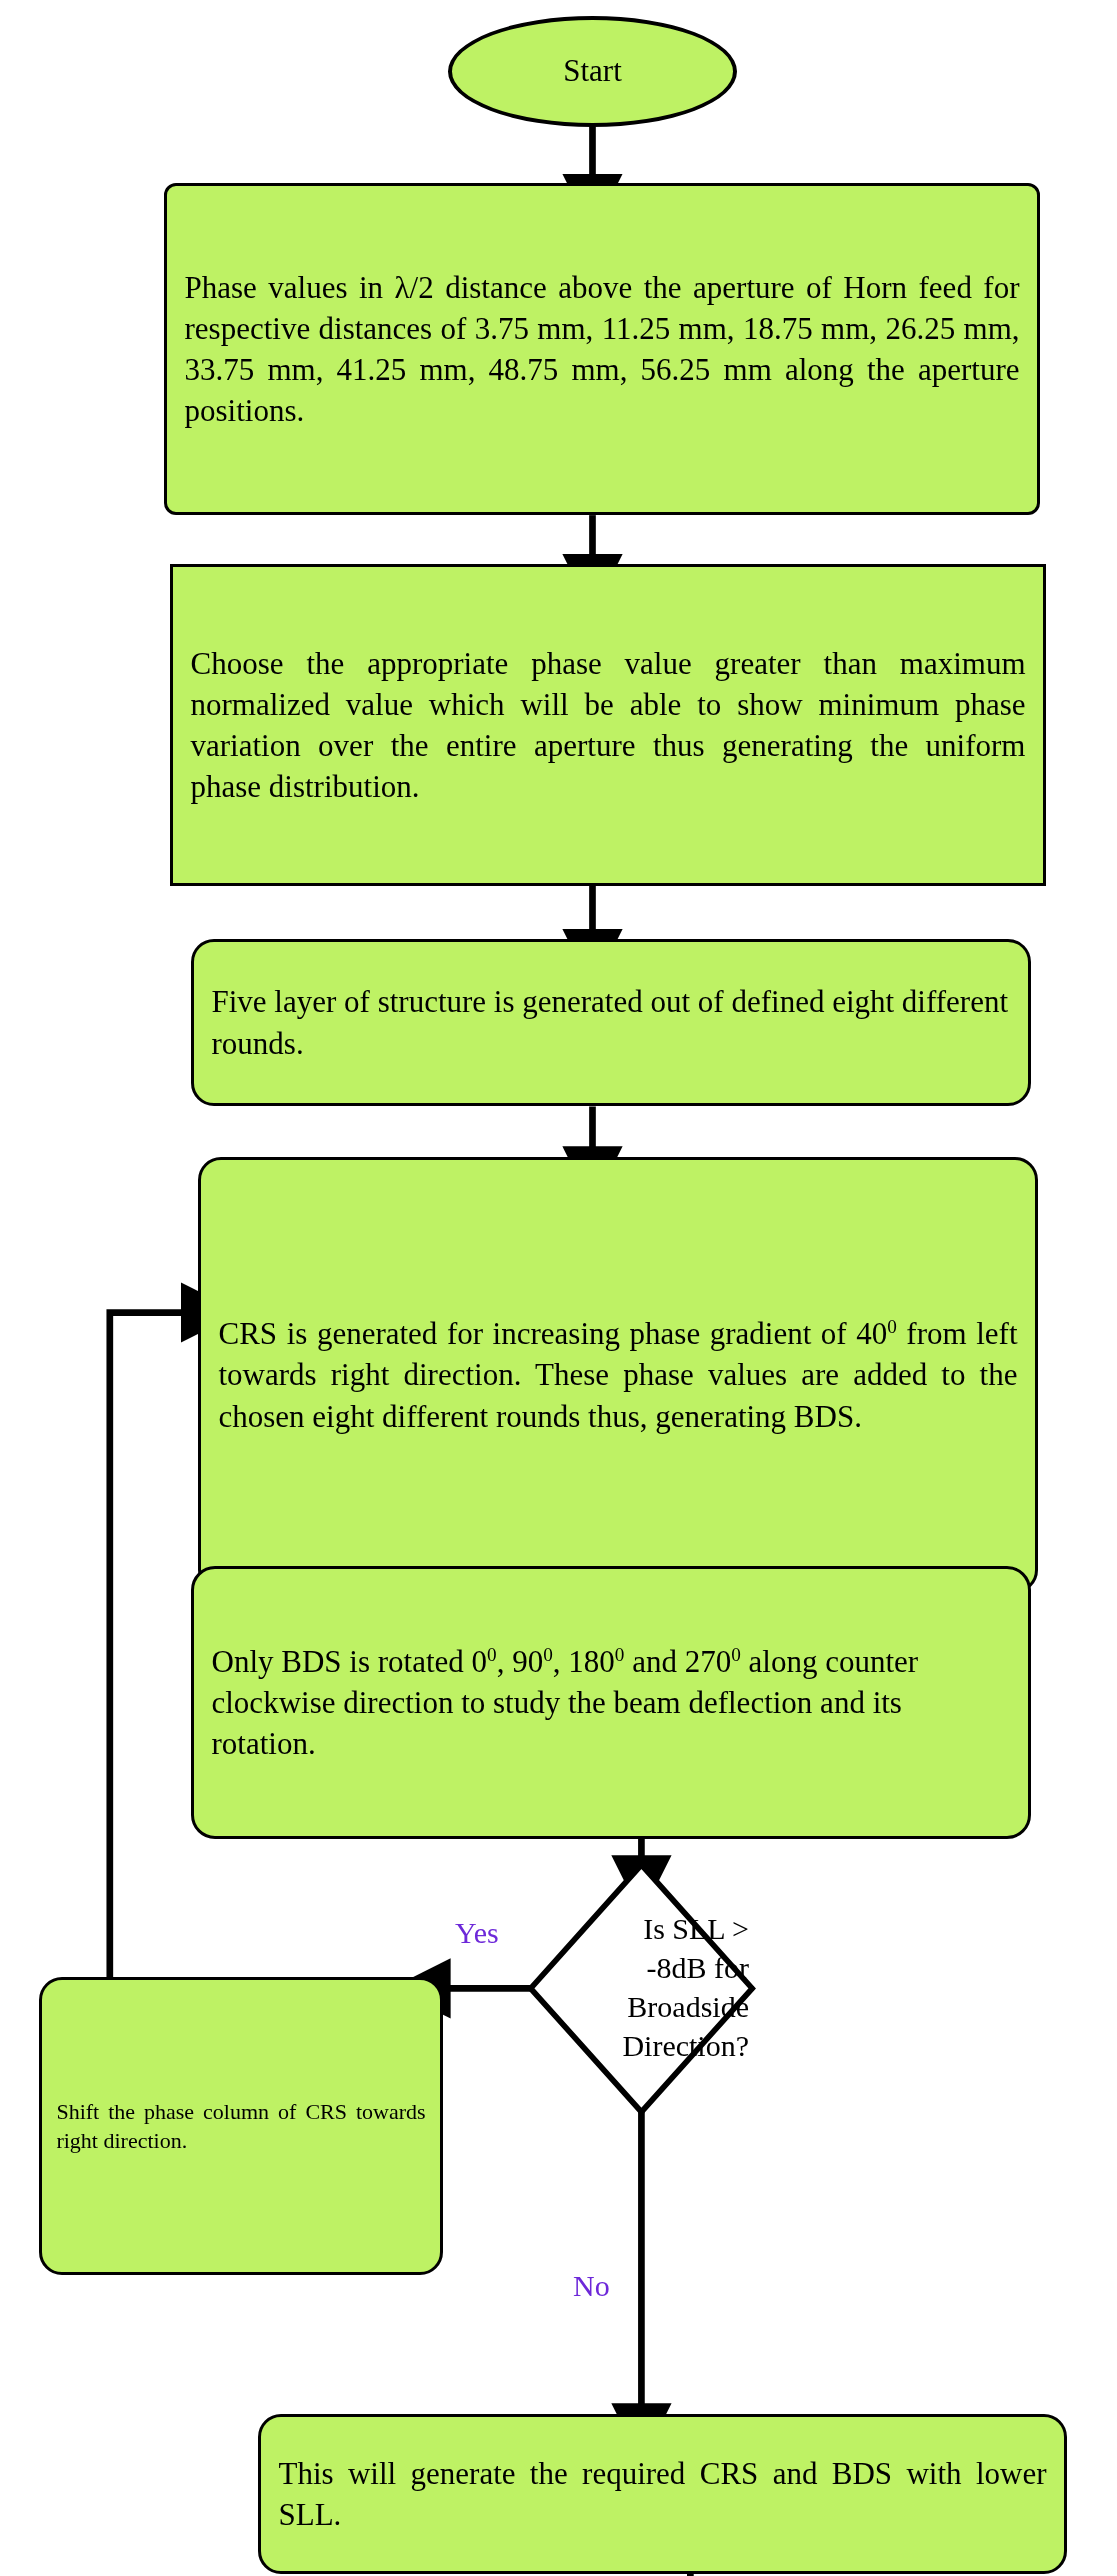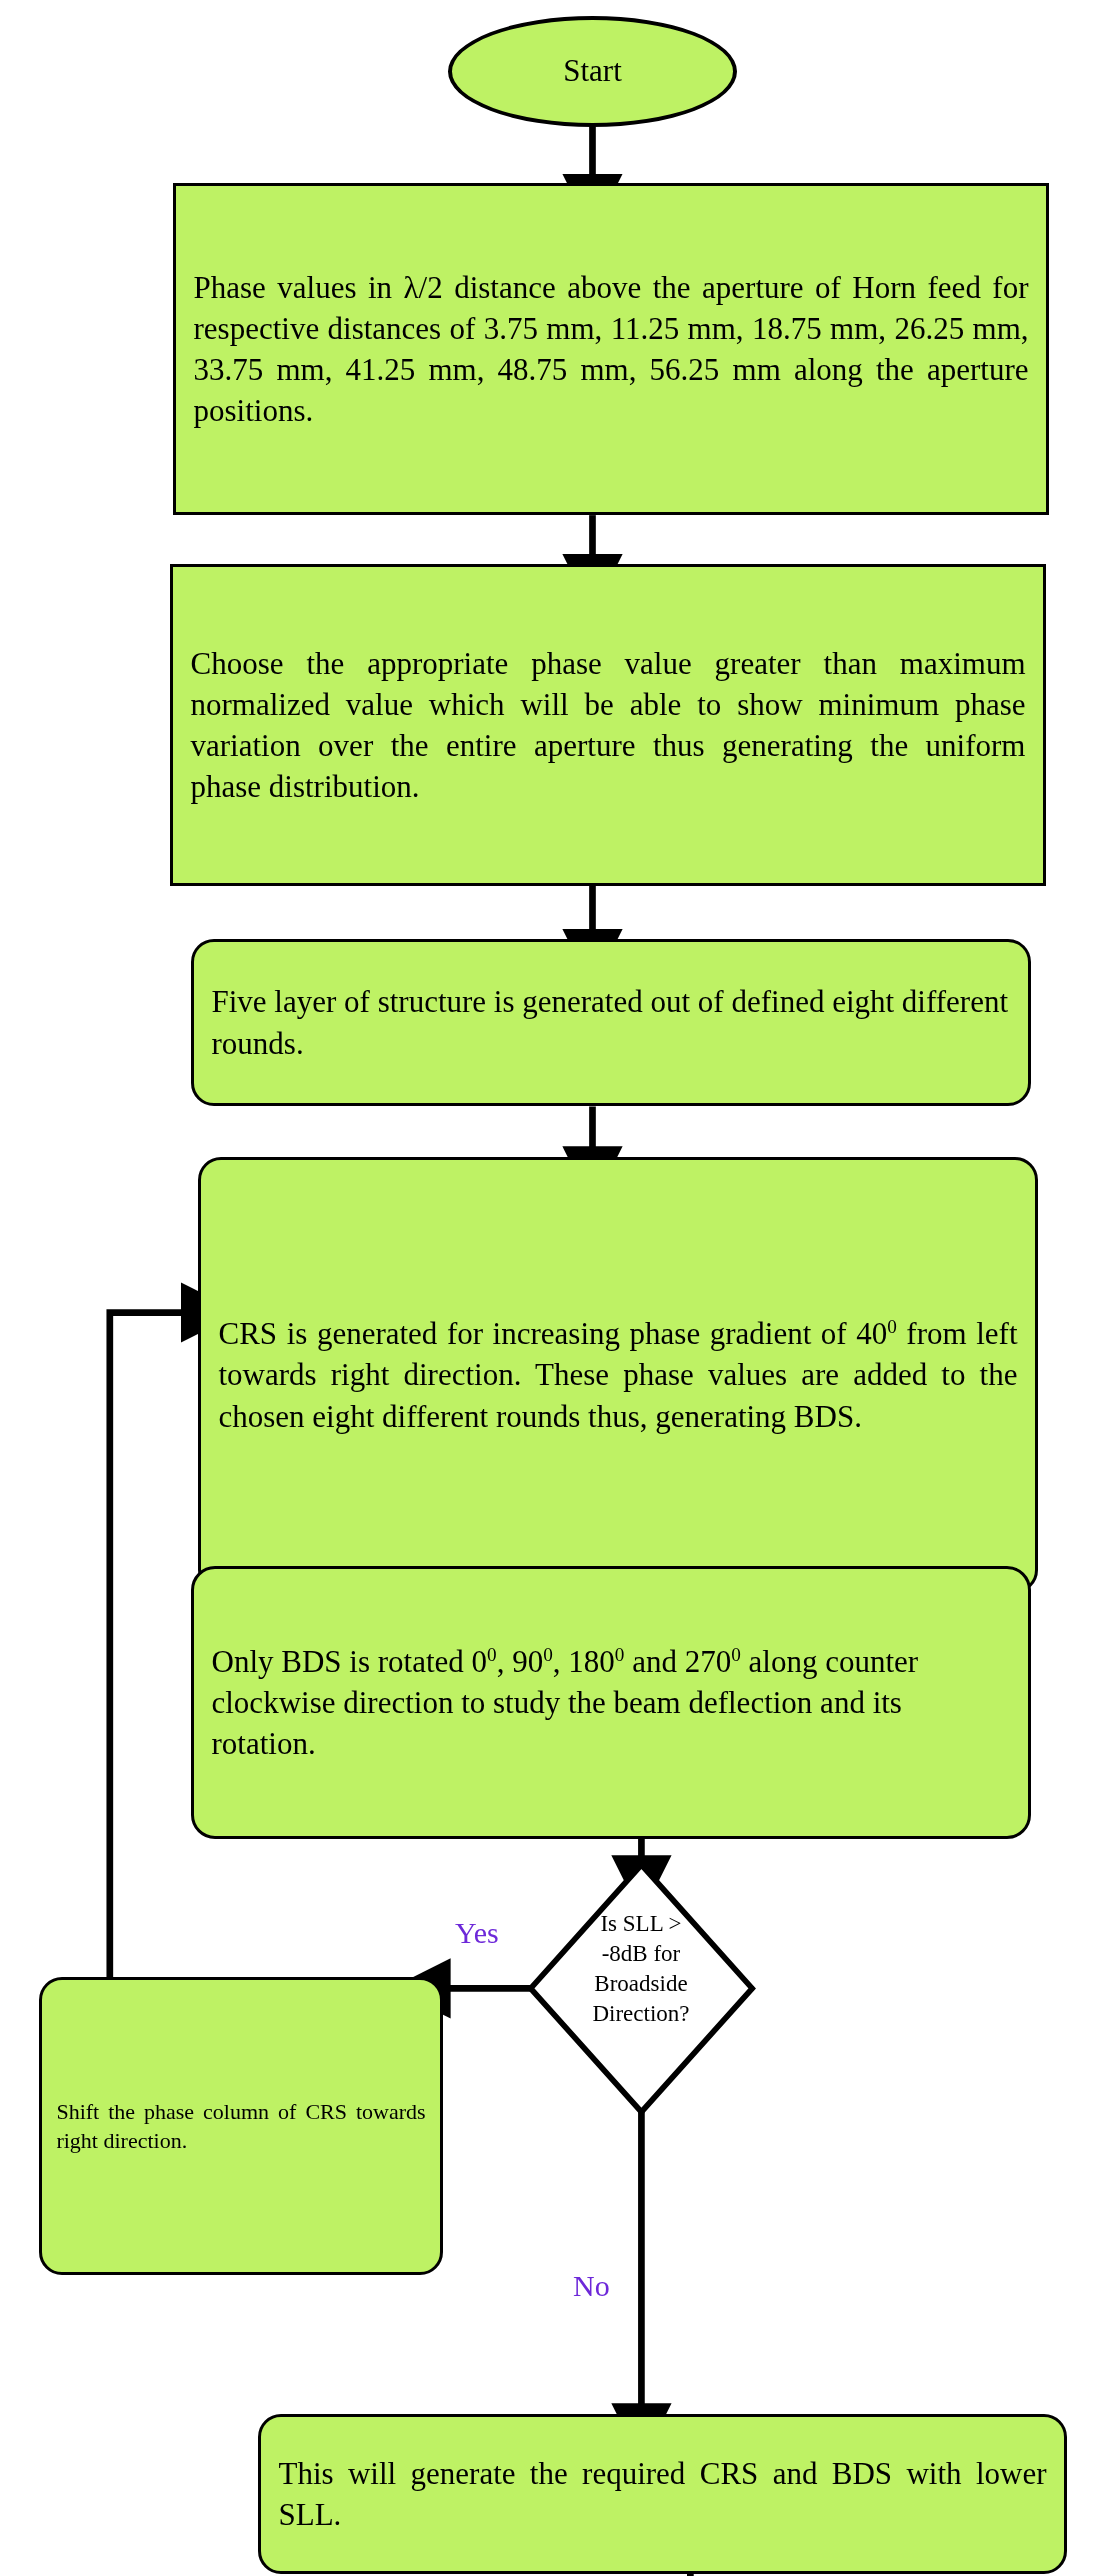--- a/index.html
+++ b/index.html
@@ -16,21 +16,21 @@
      hyphens:none;
      white-space:normal;
   }
   .rounded{border-radius:23px;}
   .oval{border-radius:50%;border-width:4.1px;}
   .oval .txt{text-align:center;text-align-last:center;font-size:31px;}
   .nojust .txt{text-align:left;text-align-last:left;}
   svg.lines{position:absolute;left:0;top:0;width:1118px;height:2776px;pointer-events:none;}
   .edgelabel{position:absolute;font-size:30px;line-height:1;color:#6d28d9;white-space:nowrap;}
   sup{font-size:0.62em;vertical-align:super;line-height:0;}
-  .diamond-text{position:absolute;text-align:center;font-size:23px;line-height:1.30;}
+  .diamond-text{position:absolute;text-align:right;font-size:30px;line-height:1.30;}
 </style>
 </head>
 <body>
 
 <div id="stage">
 
   <svg class="lines" viewBox="0 0 2170 5389" xmlns="http://www.w3.org/2000/svg">
     <defs>
       <marker id="ah" markerWidth="10" markerHeight="9" refX="0.2" refY="4.5" orient="auto" markerUnits="strokeWidth">
         <path d="M0,0 L0,9 L9,4.5 z" fill="#000"></path>
@@ -59,21 +59,21 @@
       <line x1="1340" y1="4995" x2="1340" y2="5108" marker-end="url(#ah)"></line>
     </g>
 
     <polygon points="1245,3620 1460,3860 1245,4100 1030,3860" fill="#fff" stroke="#000" stroke-width="11"></polygon>
   </svg>
 
   <div class="shape oval" style="left:448px;top:15.5px;width:289px;height:111px;">
     <span class="txt">Start</span>
   </div>
 
-  <div class="shape" style="left:173px;top:183px;width:876px;height:332px;">
+  <div class="shape" style="left:164px;top:183px;width:876px;height:332px;border-radius:12px;">
     <span class="txt">Phase values in λ/2 distance above the aperture of Horn feed for respective distances of 3.75 mm, 11.25 mm, 18.75 mm, 26.25 mm, 33.75 mm, 41.25 mm, 48.75 mm, 56.25 mm along the aperture positions.</span>
   </div>
 
   <div class="shape" style="left:170px;top:564px;width:876px;height:322px;">
     <span class="txt">Choose the appropriate phase value greater than maximum normalized value which will be able to show minimum phase variation over the entire aperture thus generating the uniform phase distribution.</span>
   </div>
 
   <div class="shape rounded nojust" style="left:191px;top:939px;width:840px;height:167px;">
     <span class="txt">Five layer of structure is generated out of defined eight different rounds.</span>
   </div>

